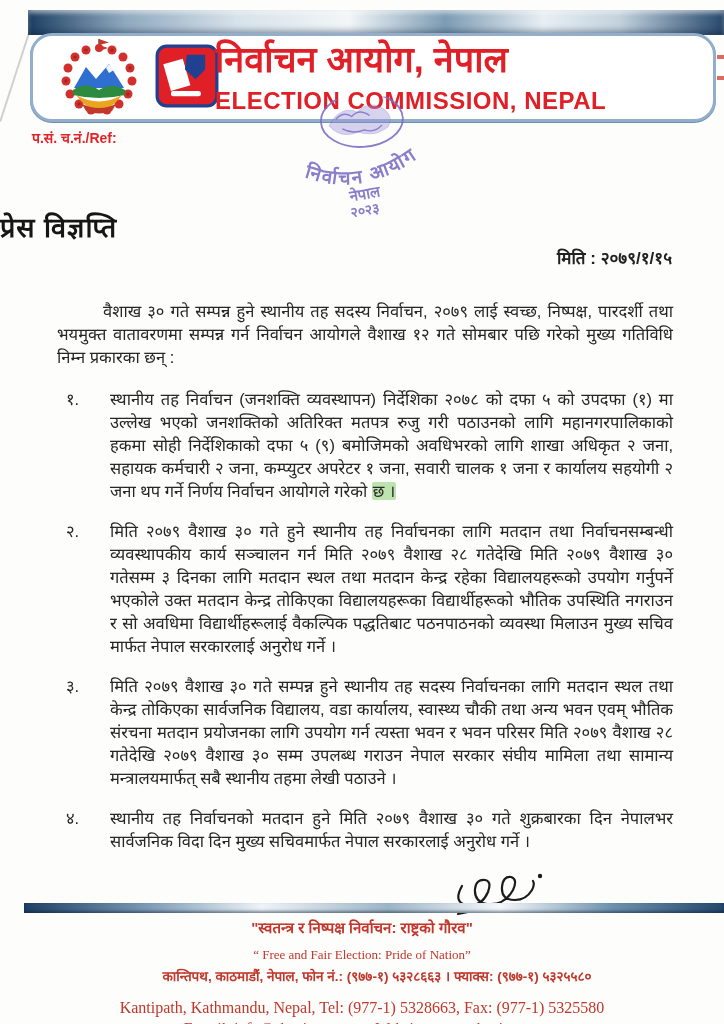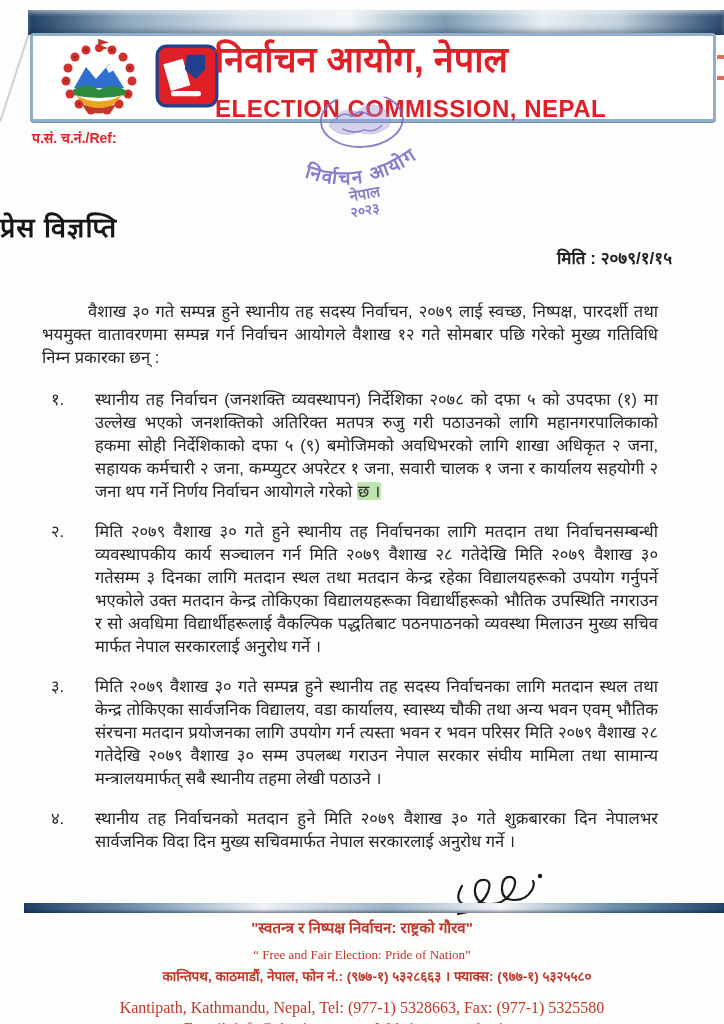--- a/index.html
+++ b/index.html
@@ -18,41 +18,41 @@
     position:absolute;left:24px;right:0;top:903px;height:10px;
     background:linear-gradient(90deg,#1d3f63 0%,#7e9cb6 18%,#eef3f7 34%,#9db4c6 52%,#f5f8fa 68%,#6e92ad 84%,#24476b 100%);
     box-shadow:inset 0 -2px 3px rgba(10,30,60,.5);
   }
   .scratch{position:absolute;left:14px;top:28px;width:2px;height:96px;background:#b9b9b9;transform:rotate(18deg);opacity:.65;}
   .edge-tick{position:absolute;right:0;width:7px;height:4px;background:#d4453a;opacity:.8;}
 
   
   .letterhead{
     position:absolute;left:30px;top:33px;width:680px;height:83px;
-    background:#fff;border:3px solid #93aecb;border-radius:4px;
+    background:#fff;border:3px solid #93aecb;border-radius:22px;
     box-shadow:0 1px 0 #6f8fb0;
   }
   .emblem{position:absolute;left:16px;top:2px;width:100px;height:80px;}
   .ec-logo{position:absolute;left:122px;top:8px;width:64px;height:64px;}
   .org-names{position:absolute;left:182px;top:6px;width:480px;line-height:1.02;}
   .org-np{font-size:36px;font-weight:bold;color:#e01f26;letter-spacing:0px;}
-  .org-en{font-size:24px;font-weight:bold;color:#e01f26;letter-spacing:.5px;margin-top:18px;}
+  .org-en{font-size:24px;font-weight:bold;color:#e01f26;letter-spacing:.5px;margin-top:10px;}
 
   .ref-line{position:absolute;left:32px;top:128px;font-size:14px;font-weight:bold;color:#e02329;}
 
   
   .stamp{position:absolute;left:286px;top:98px;width:152px;height:126px;opacity:.88;transform:rotate(-3deg);}
 
   
   .doc-title{position:absolute;left:0;top:208px;width:100%;text-align:left;
     font-size:27px;font-weight:bold;color:#161616;letter-spacing:1px;}
   .doc-date{position:absolute;right:52px;top:246px;font-size:17px;font-weight:bold;color:#222;text-align:right;}
 
   
-  .body-block{position:absolute;left:42px;top:300px;width:616px;font-size:16.5px;line-height:23px;color:#262626;}
+  .body-block{position:absolute;left:57px;top:300px;width:616px;font-size:16.5px;line-height:23px;color:#262626;}
   .intro{text-align:justify;text-indent:46px;margin:0 0 19px 0;}
   .item{display:flex;margin-bottom:17px;}
   .item .num{flex:0 0 53px;padding-left:9px;box-sizing:border-box;}
   .item .txt{flex:1;text-align:justify;}
   .hl{background:rgba(110,195,80,.45);border-radius:2px;padding:0 1px;}
 
   
   .signature{position:absolute;left:448px;top:846px;width:110px;height:70px;}
 
   

